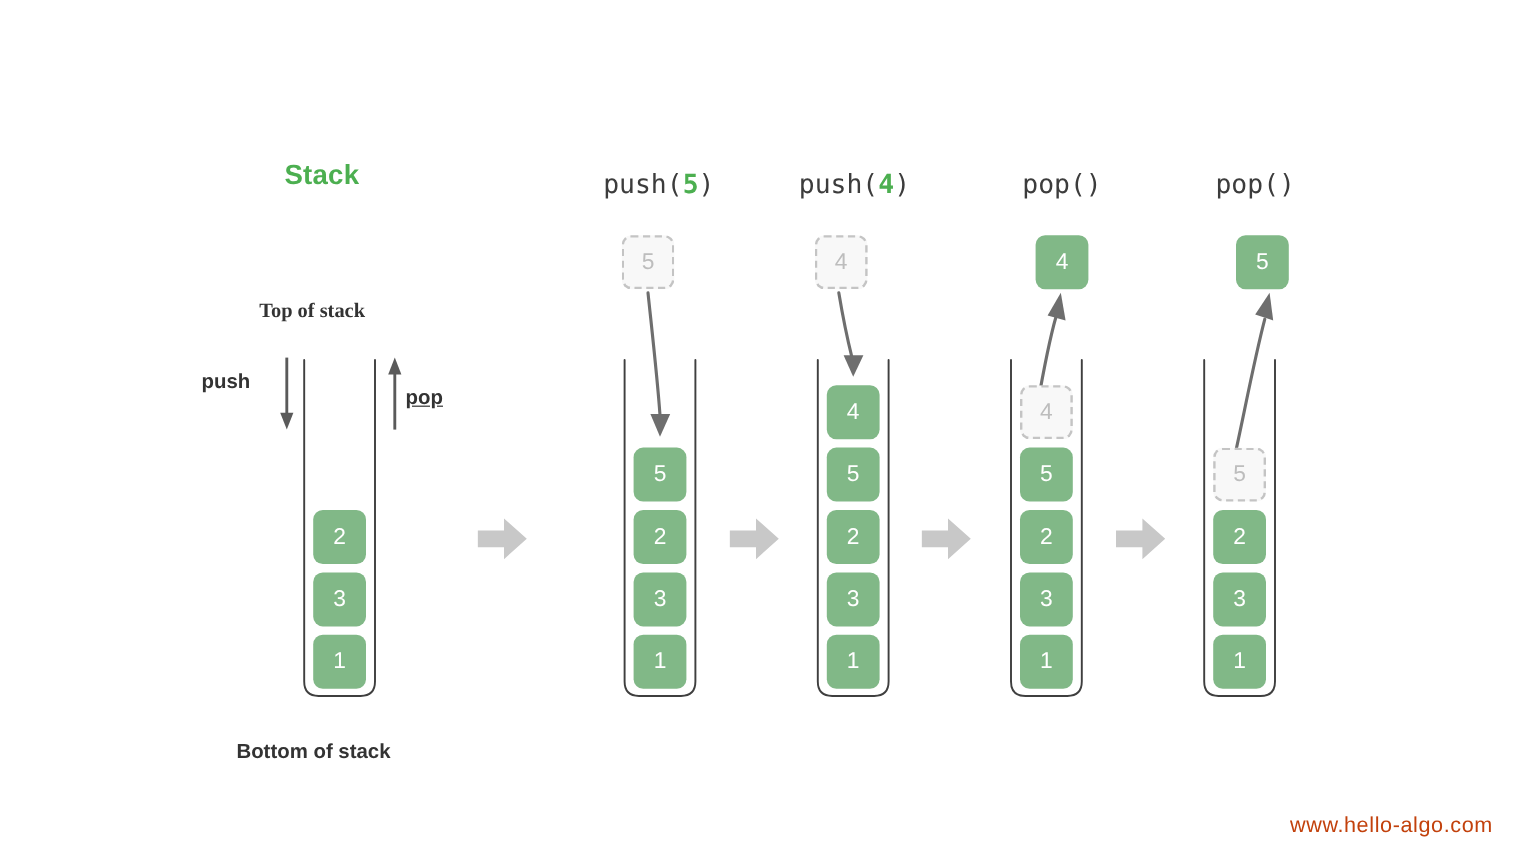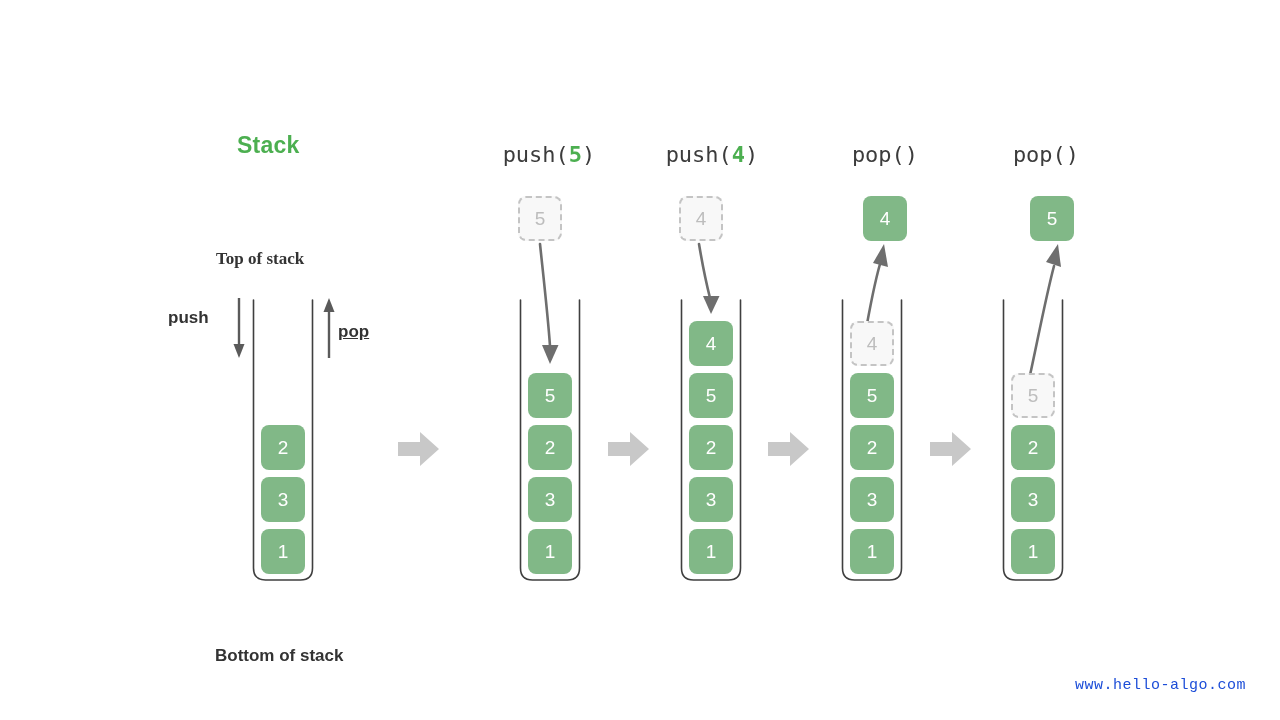--- a/index.html
+++ b/index.html
@@ -21,22 +21,22 @@
   .bold-lbl{
     font-size:17px;font-weight:bold;color:#333333;
   }
   .op-title{
     font-family:"DejaVu Sans Mono", monospace;
     font-size:22px;color:#3c3c3c;letter-spacing:0px;
     text-align:center;
   }
   .op-title .arg{color:#4caf50;font-weight:bold;}
   .watermark{
-    font-family:Liberation Mono, monospace;
-    font-size:15px;color:#1d4ed8;letter-spacing:.5px;
+    font-family:Liberation Sans, sans-serif;
+    font-size:18px;color:#c2410c;letter-spacing:.5px;
   }
 
   
   .col{position:absolute;}
 
   .elem{
     position:absolute;
     width:44px;height:45px;
     border-radius:8px;
     display:flex;align-items:center;justify-content:center;
@@ -61,21 +61,21 @@
 </style>
 </head>
 <body>
 
 <div class="canvas">
 
   <div class="lbl title-stack" style="left:237px;top:110px;margin-top:22px;">Stack</div>
 
   <div class="lbl bold-lbl" style="left:216px;top:249px;font-family:Liberation Serif, serif;">Top of stack</div>
 
-  <div class="lbl bold-lbl" style="left:215px;top:617px;margin-top:29px;">Bottom of stack</div>
+  <div class="lbl bold-lbl" style="left:197px;top:617px;">Bottom of stack</div>
 
   <div class="lbl bold-lbl" style="left:168px;top:308px;">push</div>
 
   <div class="lbl bold-lbl" style="left:338px;top:322px;text-decoration:underline;">pop</div>
 
   <svg class="arrow-svg" style="left:228px;top:296px;" width="22" height="66">
     <line x1="11" y1="2" x2="11" y2="52" stroke="#5a5a5a" stroke-width="2.4"></line>
     <polygon points="11,62 5.5,48 16.5,48" fill="#5a5a5a"></polygon>
   </svg>
 

